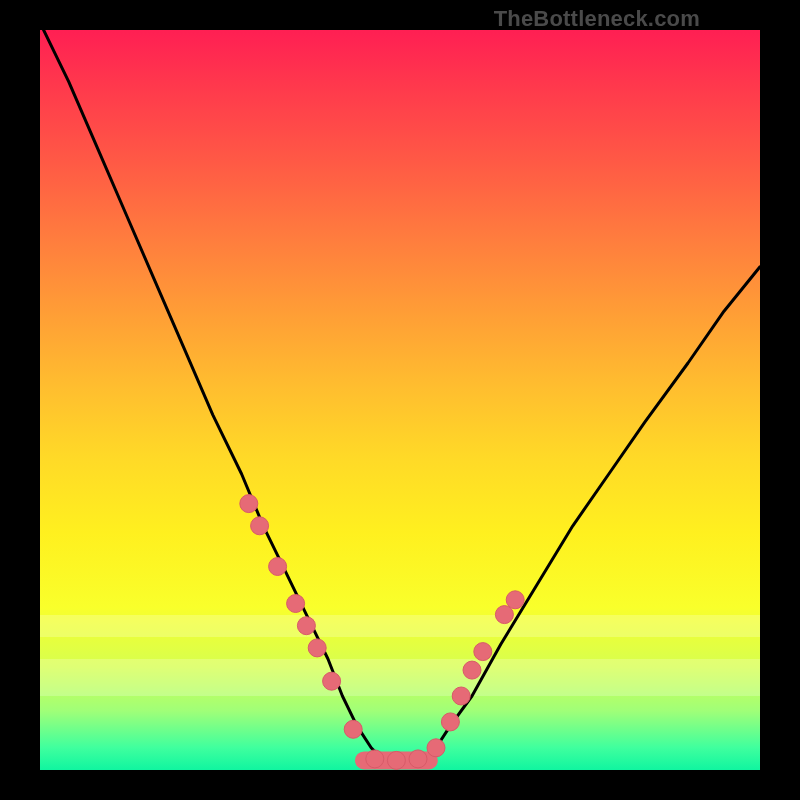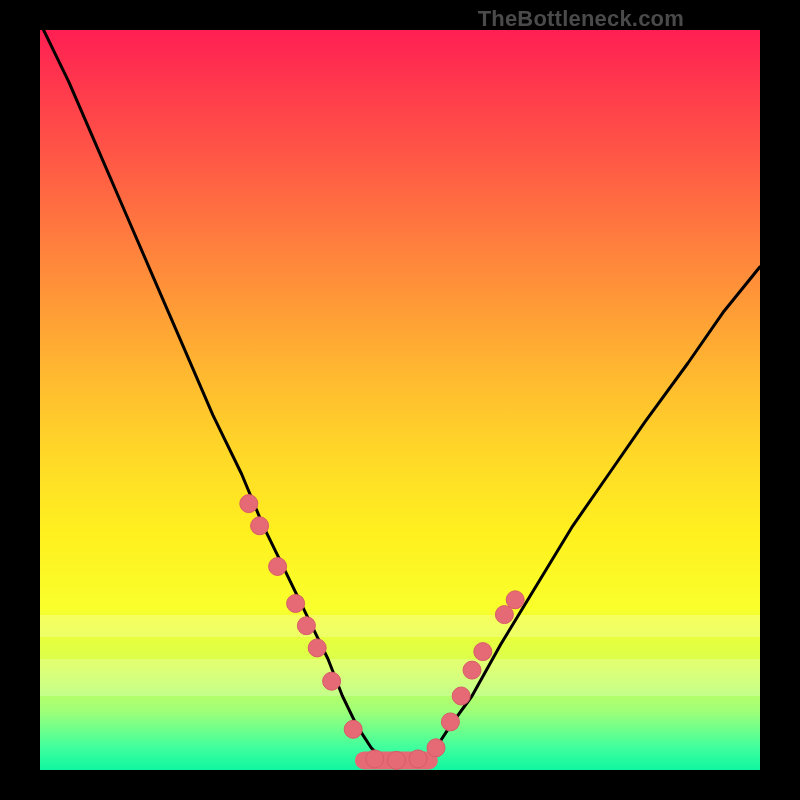--- a/index.html
+++ b/index.html
@@ -9,20 +9,21 @@
     height: 800px;
     background: #000;
     overflow: hidden;
     font-family: Arial, Helvetica, sans-serif;
   }
   .frame {
     position: relative;
     width: 696px;
     height: 800px;
     background: #000;
+    padding-left: 16px;
   }
   .plot-area {
     position: absolute;
     left: 40px;
     top: 30px;
     width: 720px;
     height: 740px;
   }
   .gradient-bg {
     position: absolute;

